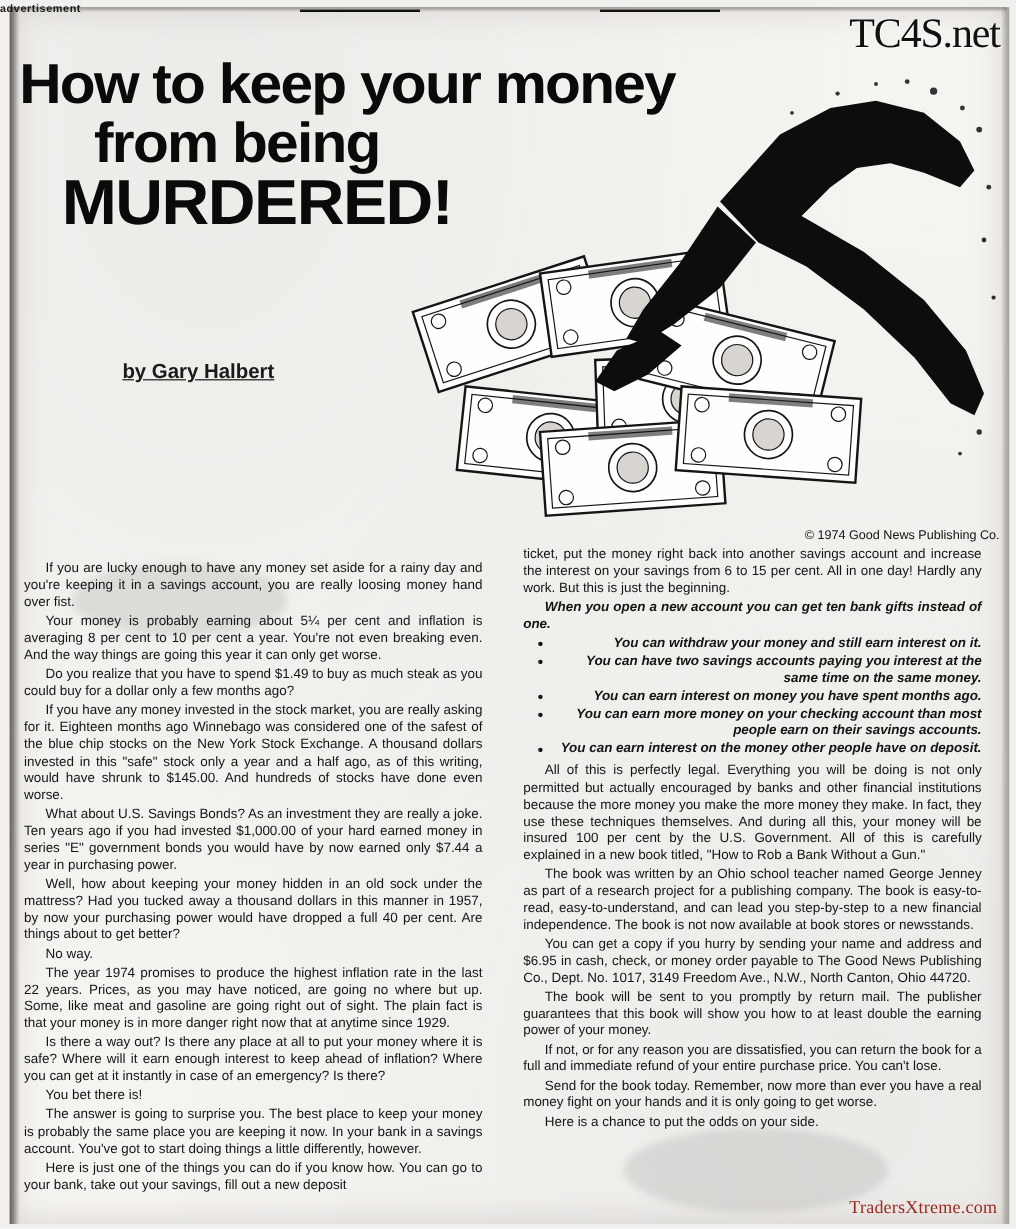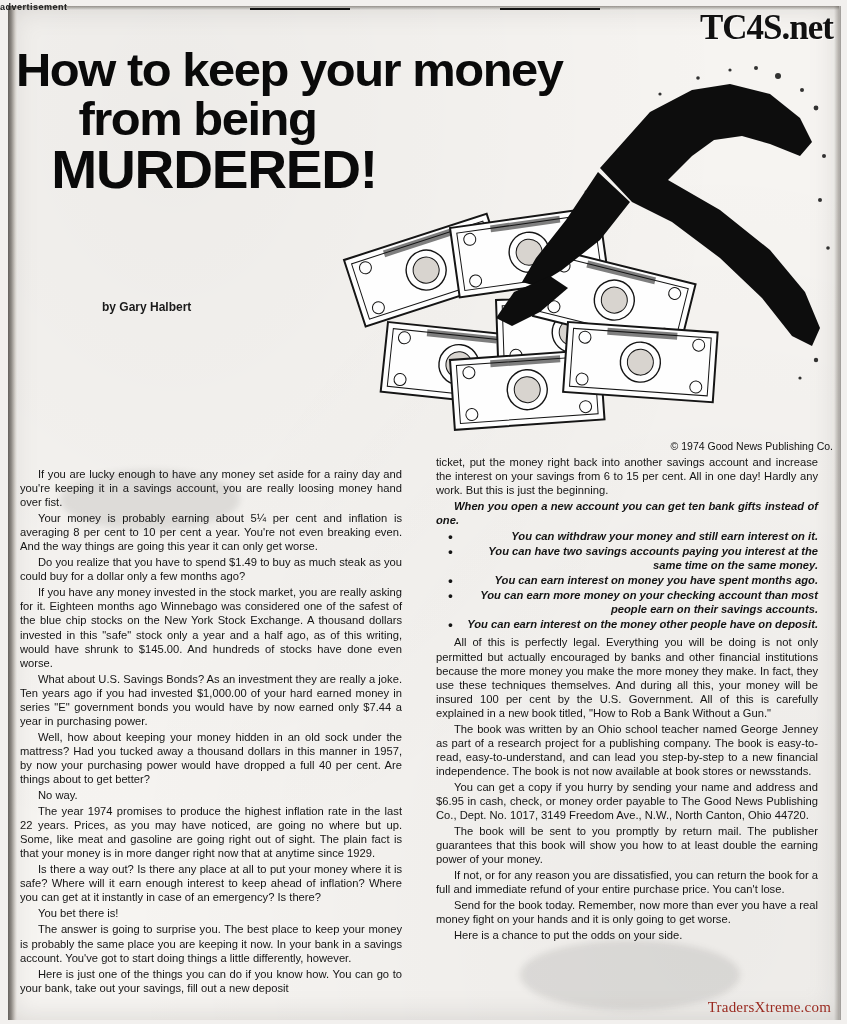--- a/index.html
+++ b/index.html
@@ -71,21 +71,21 @@
   }
   .adv-rule-left  { left: 250px;  width: 100px; }
   .adv-rule-right { left: 500px;  width: 100px; }
 
   
   .wm-tc4s {
     position: absolute;
     top: 8px;
     right: 14px;
     font-family: "Liberation Serif", serif;
-    font-weight: bold;
+    font-weight: normal;
     font-size: 35px;
     letter-spacing: -1px;
     color: #111;
     text-shadow: 1px 1px 0 rgba(255,255,255,.7);
   }
   .wm-dlsub {
     position: absolute;
     left: 285px;
     top: 492px;
     font-family: "Liberation Serif", serif;
@@ -135,23 +135,24 @@
   .hl3 {
     font-size: 53px;
     letter-spacing: -1.2px;
     margin-top: 6px;
     margin-left: 34px;
   }
   .byline {
     position: absolute;
     left: 102px;
     top: 300px;
-    font-size: 12px;
+    font-size: 17px;
     font-weight: bold;
     color: #1a1a1a;
+    text-decoration: underline;
   }
 
   
   .illo {
     position: absolute;
     left: 300px;
     top: 60px;
     width: 530px;
     height: 400px;
   }

